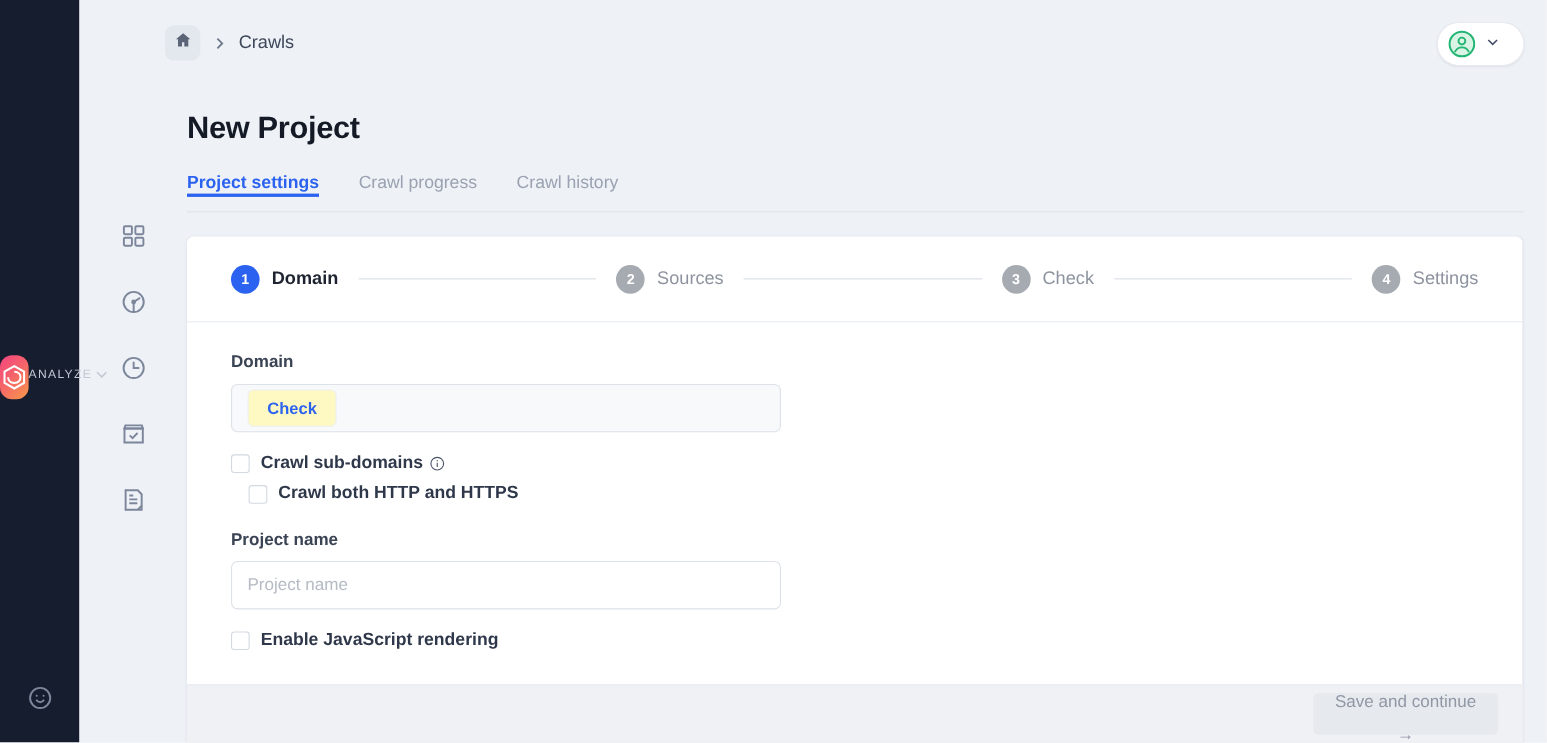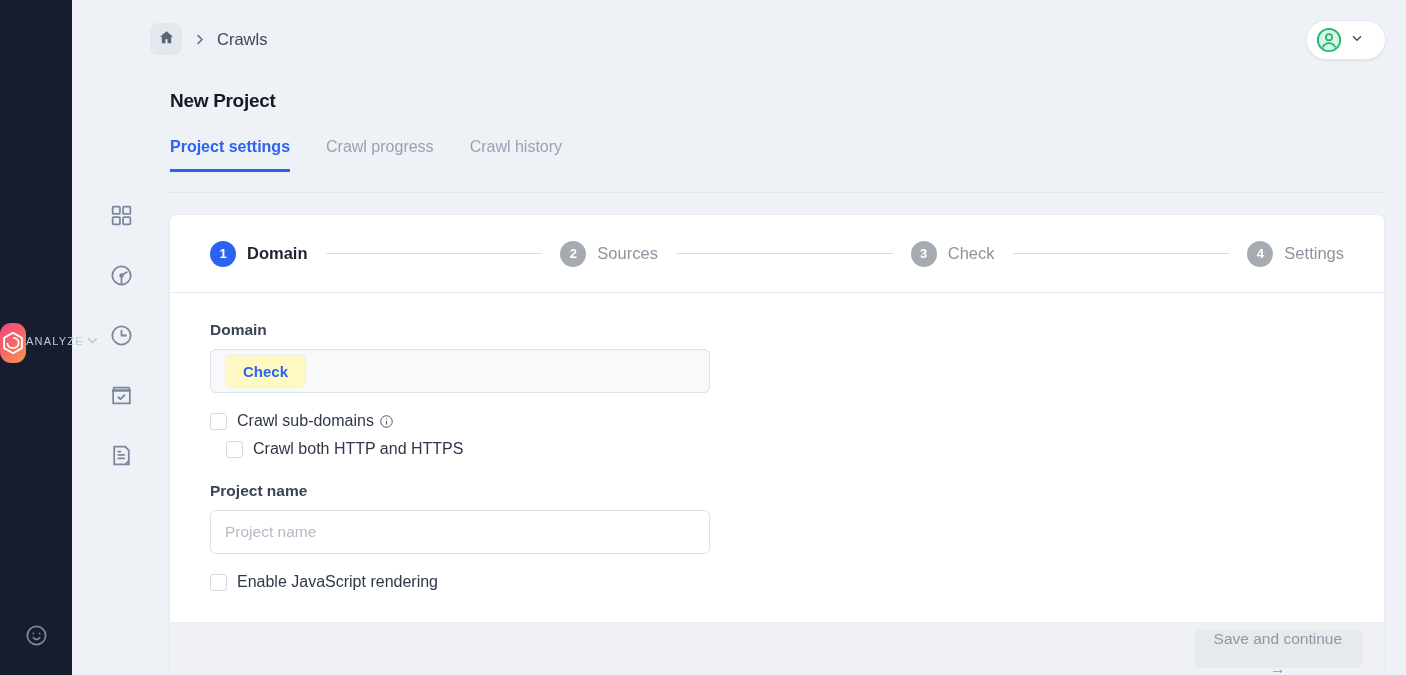--- a/index.html
+++ b/index.html
@@ -66,27 +66,27 @@
     position: absolute; right: 20px; top: 20px;
     height: 40px; min-width: 80px; border-radius: 20px; background: #ffffff;
     border: 1px solid #e6e9ef;
     box-shadow: 0 1px 2px rgba(30,40,60,.07);
     display: flex; align-items: center; gap: 7px; padding: 0 12px 0 9px; cursor: pointer;
   }
   .avatar-ic svg { width: 26px; height: 26px; display:block; }
   .pill-caret svg { width: 16px; height: 16px; stroke: #46506a; stroke-width: 2.2; fill:none; }
 
   .page-title {
-    font-size: 19px; font-weight: bold; color: #141a26;
-    letter-spacing: -0.3px; margin-top: 12px;
+    font-size: 28px; font-weight: bold; color: #141a26;
+    letter-spacing: -0.3px; margin-top: 22px;
   }
 
   .tabs { display: flex; gap: 36px; margin-top: 26px; position: relative; }
   .tab {
-    font-size: 16px; color: #9aa2b1; padding-bottom: 13px; cursor: pointer;
+    font-size: 16px; color: #9aa2b1; cursor: pointer;
     border-bottom: 3px solid transparent; margin-bottom: -1px;
   }
   .tab.active { color: #2b63f0; font-weight: bold; border-bottom-color: #2b63f0; }
   .tabs-rule {
     position: absolute; left: 98px; right: 20px; top: 192px;
     height: 1px; background: #dfe3ea;
   }
 
   
   .card {
@@ -126,21 +126,21 @@
     color: #2b63f0; font-size: 15px; font-weight: bold; cursor: pointer;
     display: flex; align-items: center;
   }
 
   .check-row { display: flex; align-items: center; gap: 10px; margin-top: 19px; }
   .check-row.tight { margin-top: 10px; padding-left: 16px; }
   .cbox {
     width: 17px; height: 17px; border: 1.5px solid #d4d9e1; border-radius: 3px;
     background: #fff; cursor: pointer; flex: 0 0 auto;
   }
-  .cb-label { font-size: 16px; color: #2f384a; display: flex; align-items: center; gap: 5px; }
+  .cb-label { font-size: 16px; color: #2f384a; display: flex; align-items: center; gap: 5px; font-weight: bold; }
   .info-ic svg { width: 15px; height: 15px; stroke: #4a5466; stroke-width: 1.6; fill: none; display:block; }
 
   .name-block { margin-top: 24px; }
   .name-input {
     width: 500px; height: 44px; border: 1px solid #dde1e8; border-radius: 6px;
     background: #fff; display: flex; align-items: center; padding-left: 14px;
   }
   .name-input .ph { font-size: 15.5px; color: #b5bac4; }
 
   .card-footer {

